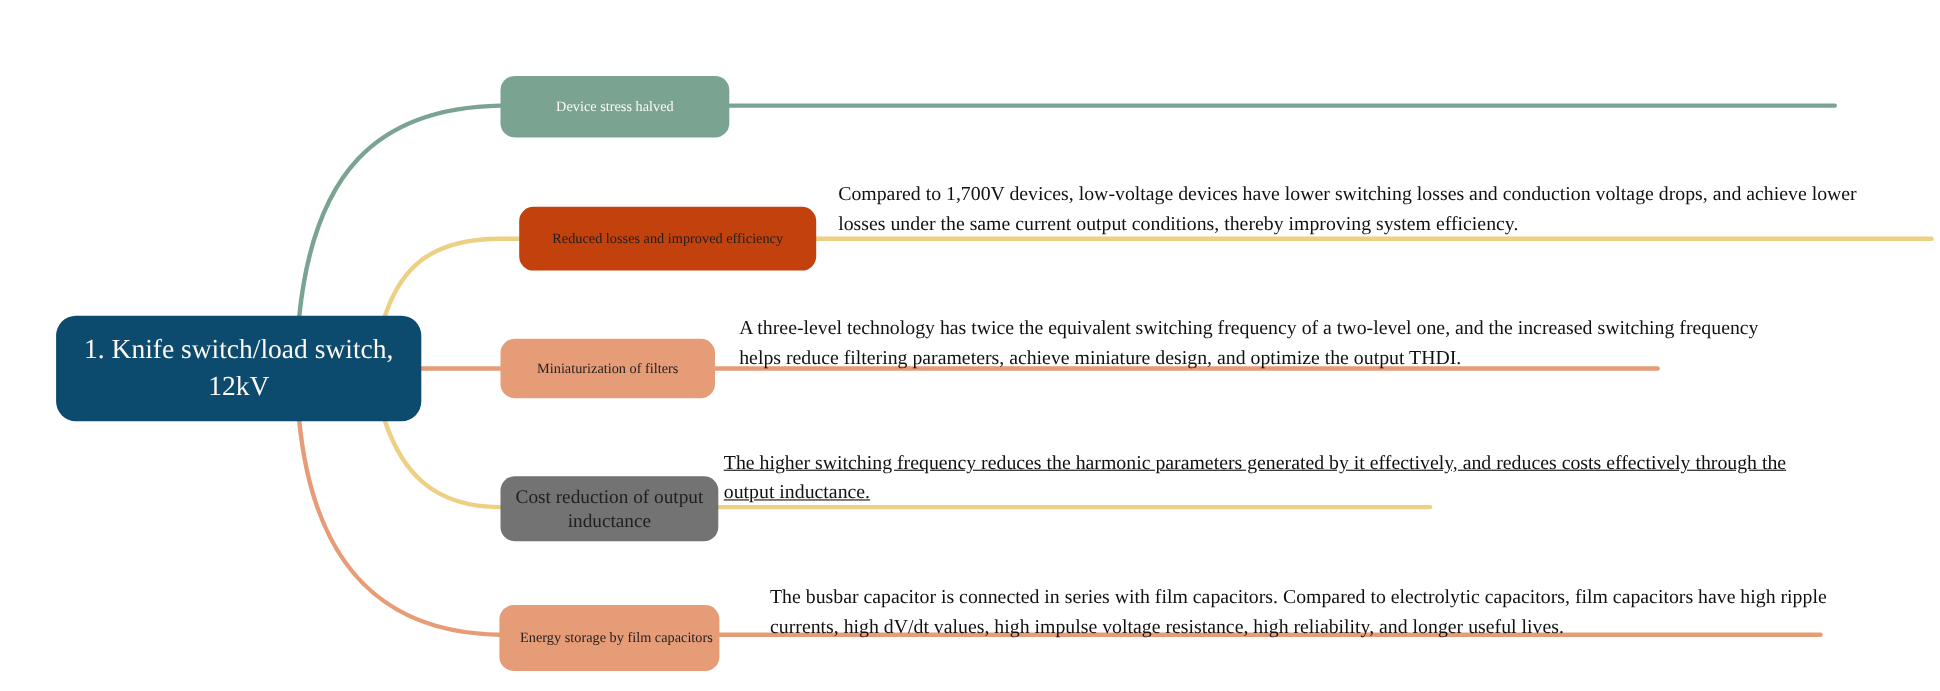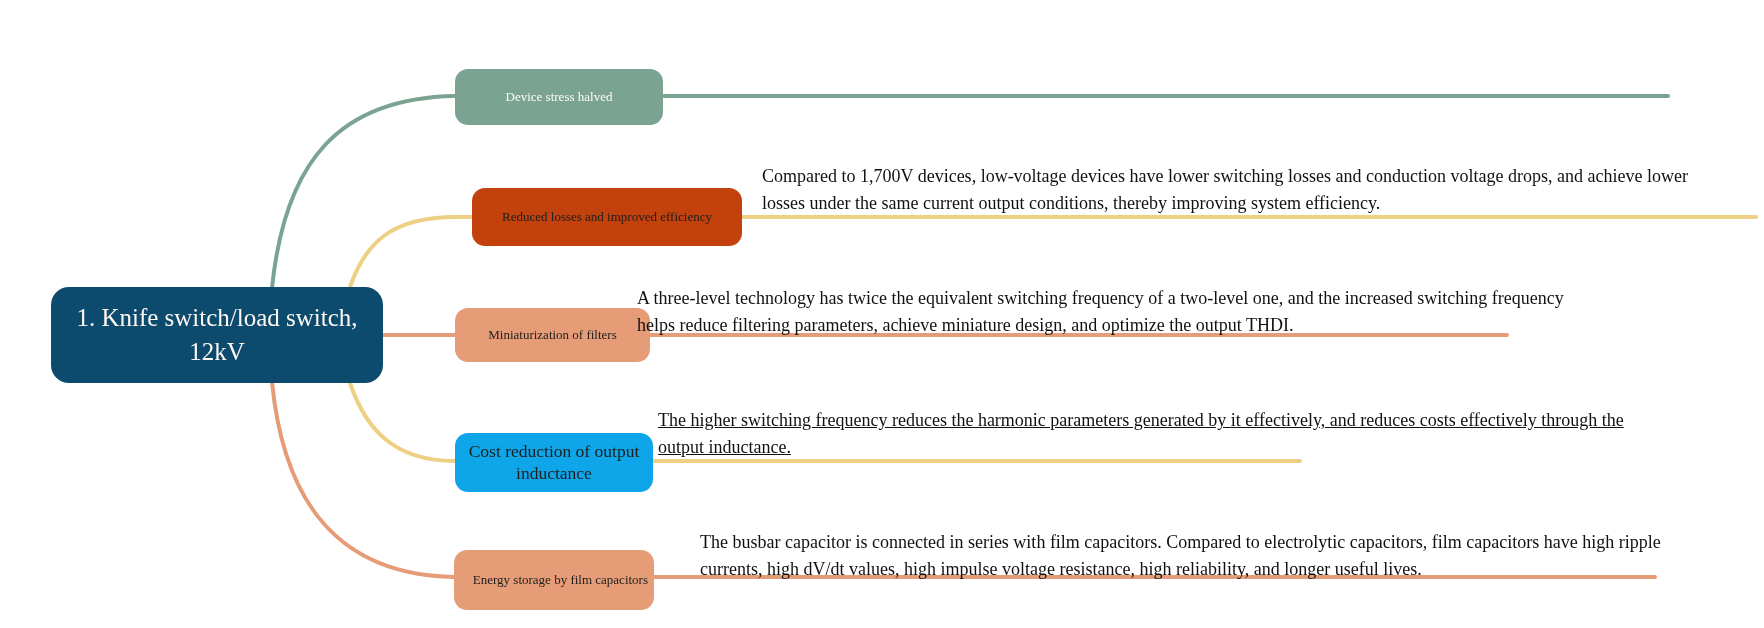--- a/index.html
+++ b/index.html
@@ -44,21 +44,21 @@
   .node-4 { left: 455px; top: 433px; width: 198px; height: 59px; font-size: 17.5px; }
   .node-5 { left: 454px; top: 550px; width: 200px; height: 60px; }
   .desc {
     position: absolute;
     color: #111111;
     font-size: 18px;
     line-height: 27px;
   }
   .desc-1 { left: 672px; top: 36px;  width: 960px; }
   .desc-2 { left: 762px; top: 163px; width: 950px; }
-  .desc-3 { left: 637px; top: 285px; width: 945px; }
+  .desc-3 { left: 672px; top: 285px; width: 945px; }
   .desc-4 { left: 658px; top: 407px; width: 970px; text-decoration: underline; }
   .desc-5 { left: 700px; top: 529px; width: 985px; }
 </style>
 </head>
 <body>
 
 <div class="canvas">
 
   <svg class="connectors" viewBox="0 0 1764 628" xmlns="http://www.w3.org/2000/svg">
     <path d="M272,288 C285,160 340,98 455,96 L1668,96" stroke="#7ba392"></path>
@@ -79,21 +79,21 @@
   <div class="node branch-node node-2" style="background-color: #c2410c; color: rgb(31, 31, 31); margin-left: 17px;">
     <span>Reduced losses and improved efficiency</span>
   </div>
   <div class="desc desc-2">Compared to 1,700V devices, low-voltage devices have lower switching losses and conduction voltage drops, and achieve lower losses under the same current output conditions, thereby improving system efficiency.</div>
 
   <div class="node branch-node node-3" style="background-color: rgb(230, 156, 119); color: rgb(31, 31, 31);">
     <span>Miniaturization of filters</span>
   </div>
   <div class="desc desc-3">A three-level technology has twice the equivalent switching frequency of a two-level one, and the increased switching frequency helps reduce filtering parameters, achieve miniature design, and optimize the output THDI.</div>
 
-  <div class="node branch-node node-4" style="background-color: #0ea5e9; color: rgb(31, 31, 31);">
+  <div class="node branch-node node-4" style="background-color: #737373; color: rgb(31, 31, 31);">
     <span>Cost reduction of output inductance</span>
   </div>
   <div class="desc desc-4">The higher switching frequency reduces the harmonic parameters generated by it effectively, and reduces costs effectively through the output inductance.</div>
 
   <div class="node branch-node node-5" style="background-color: rgb(230, 156, 119); color: rgb(31, 31, 31); justify-content: flex-end;">
     <span>Energy storage by film capacitors</span>
   </div>
   <div class="desc desc-5">The busbar capacitor is connected in series with film capacitors. Compared to electrolytic capacitors, film capacitors have high ripple currents, high dV/dt values, high impulse voltage resistance, high reliability, and longer useful lives.</div>
 
 </div>

